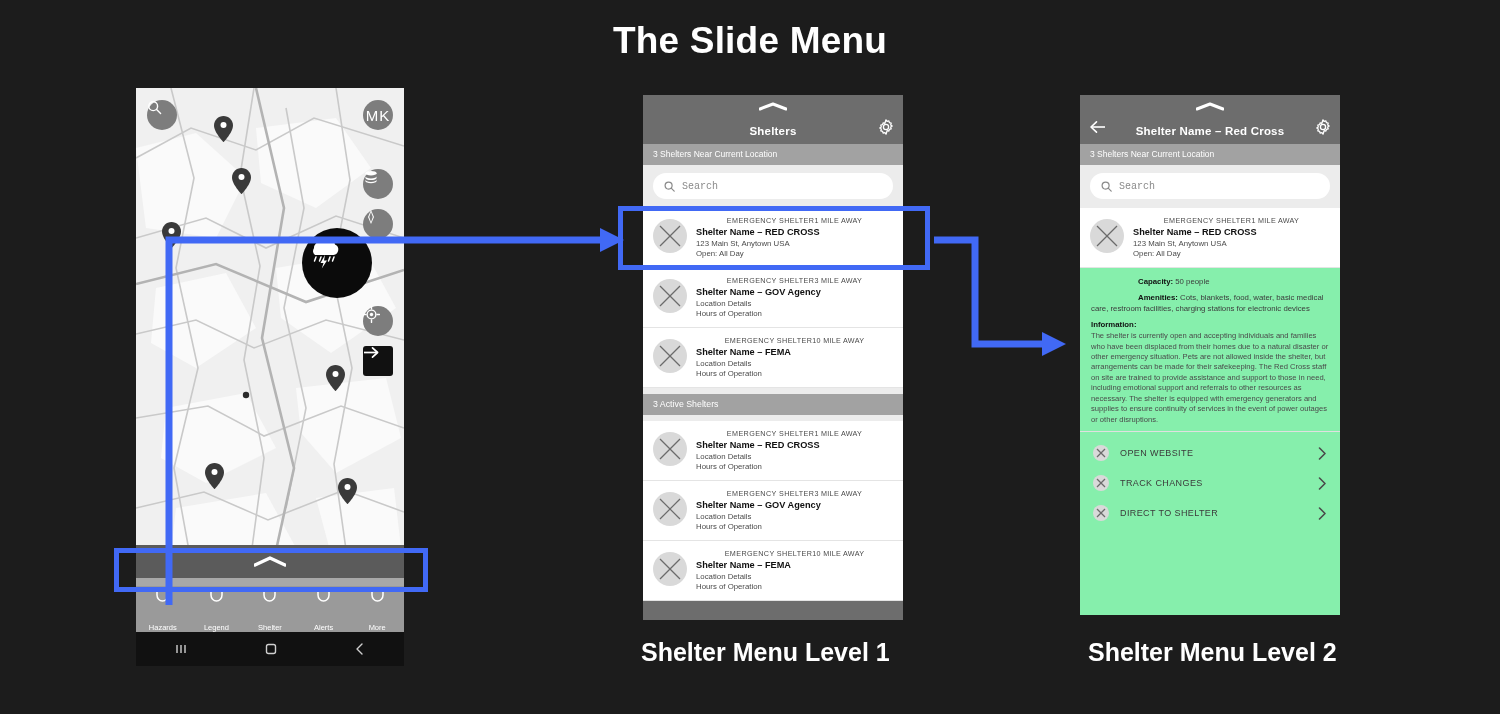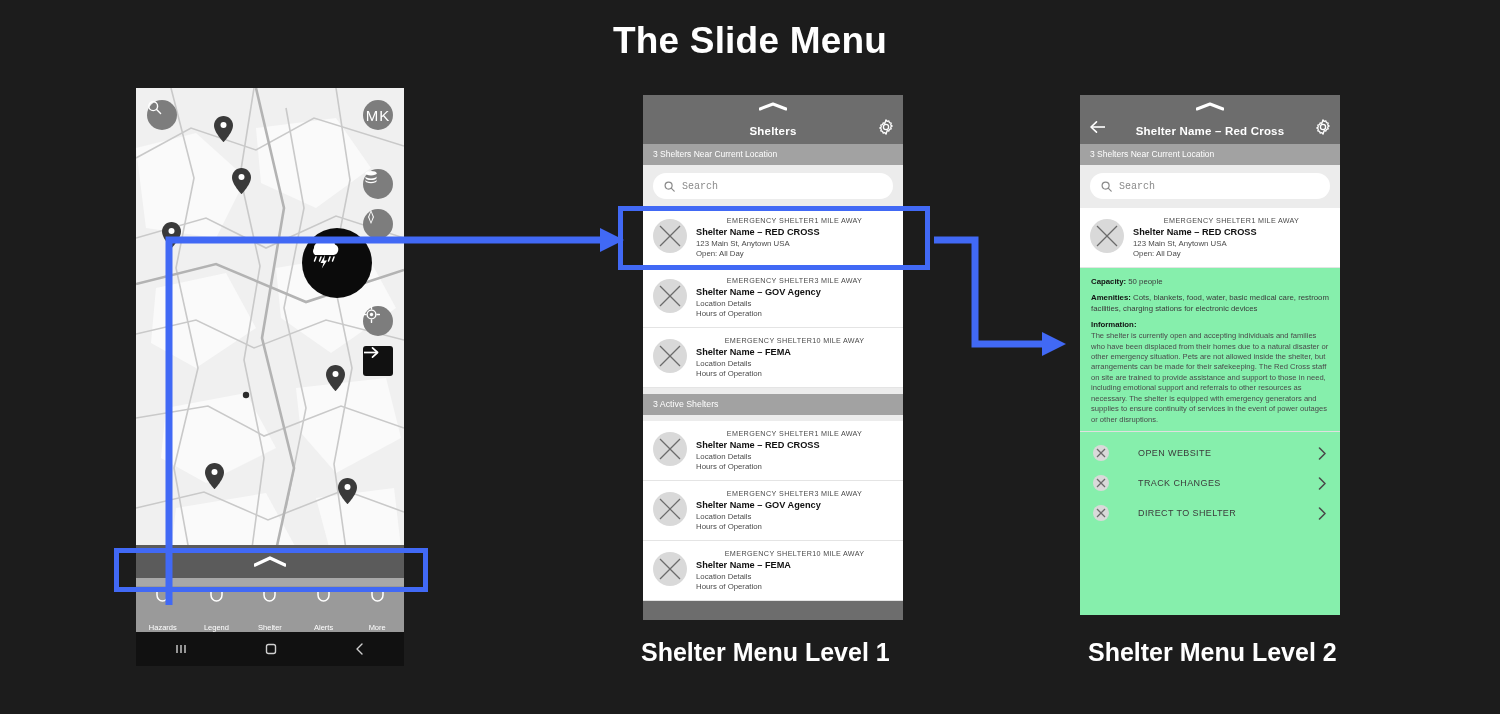--- a/index.html
+++ b/index.html
@@ -114,26 +114,26 @@
   .sname { font-size: 9.2px; font-weight: bold; color: #111; margin-top: 2px; }
   .sline { font-size: 7.8px; color: #4a4a4a; margin-top: 1.5px; }
   .section-head {
     background: #a2a2a2; color: #fff; font-size: 8.8px; padding: 5px 10px 6px 10px;
   }
   .panel-foot { background: #6d6d6d; }
 
   
   .detail { padding: 9px 11px 6px 11px; }
   .detail p { font-size: 7.8px; color: #3b3b3b; line-height: 1.33; margin-bottom: 6px; }
-  .detail b { color: #111; }
+  .detail b { color: #111; margin-left: 47px; }
   .info-label { font-size: 7.8px; font-weight: bold; color: #111; margin-bottom: 2px; }
   .info-body { font-size: 7.6px; color: #4a4a4a; line-height: 1.38; }
   .action-list { border-top: 1px solid #e0e0e0; padding: 6px 11px 4px 11px; }
   .action-row {
-    display: flex; align-items: center; gap: 29px; padding: 7px 2px;
+    display: flex; align-items: center; gap: 11px; padding: 7px 2px;
   }
   .action-icon {
     width: 16px; height: 16px; border-radius: 50%; background: #d9d9d9; flex: none;
     display: flex; align-items: center; justify-content: center;
   }
   .action-label { flex: 1; font-size: 9px; color: #3b3b3b; letter-spacing: .4px; }
 
   
   .hl-box { position: absolute; border: 5px solid #4169f5; }
   .caption {

